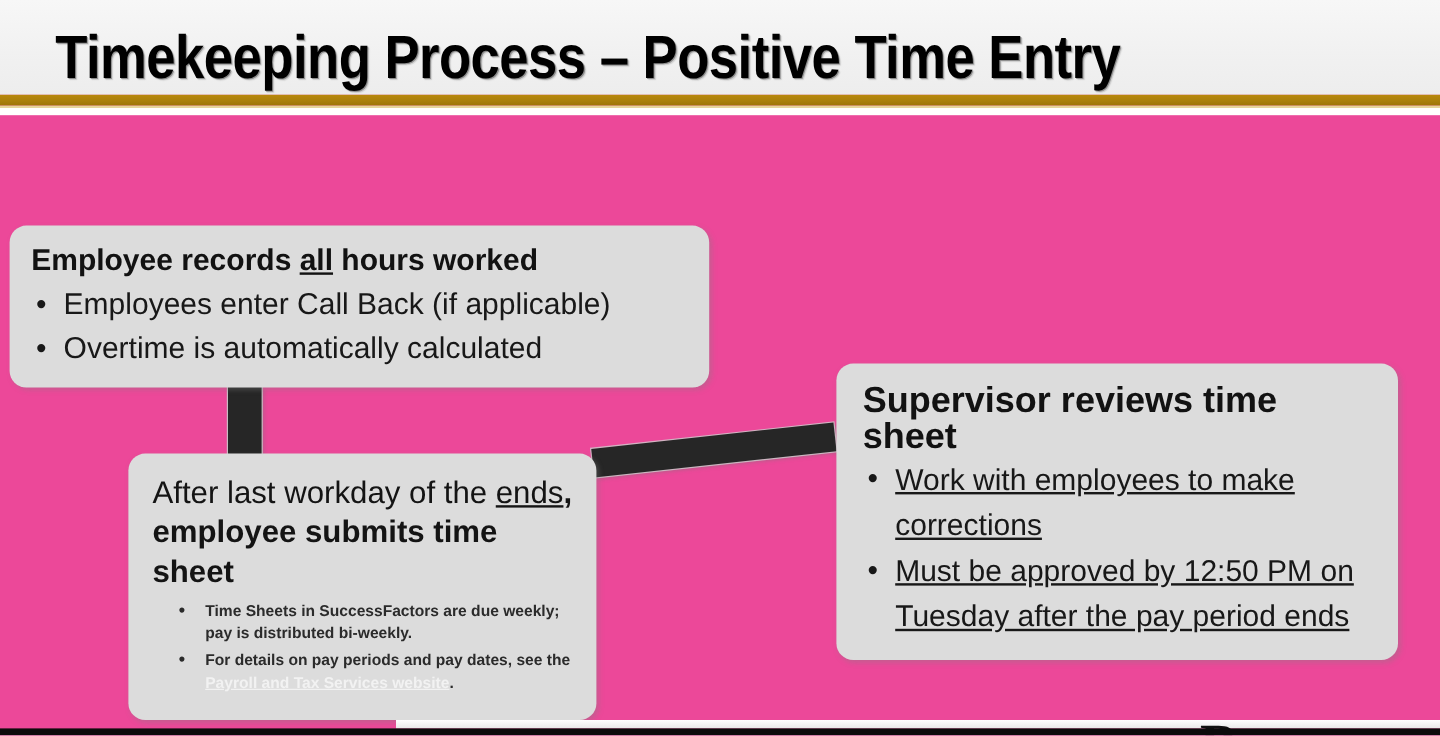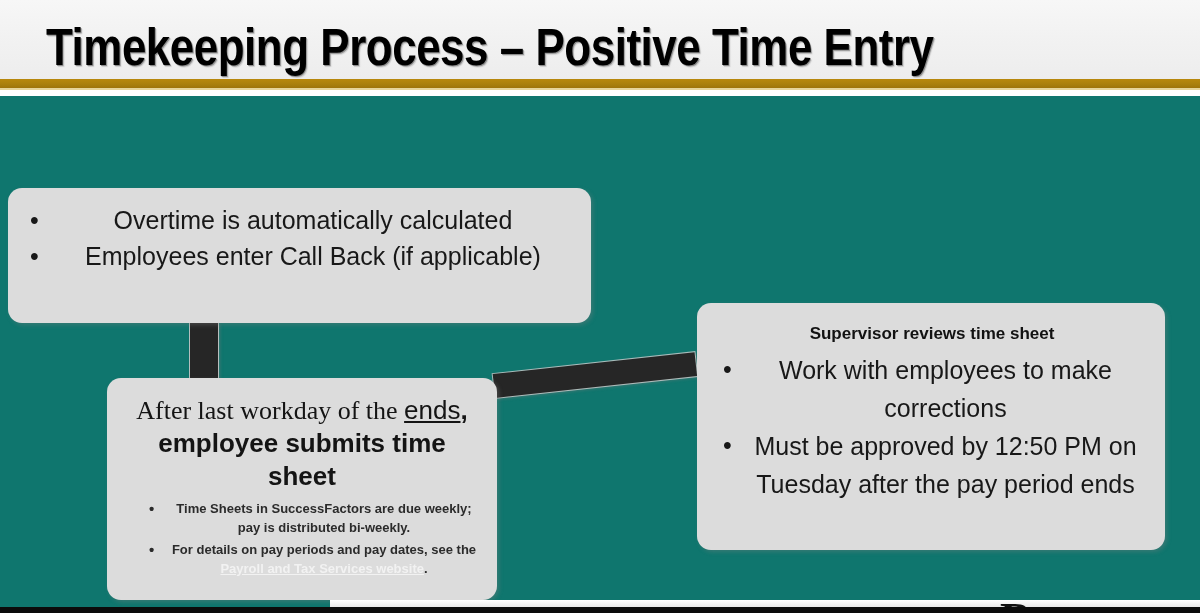--- a/index.html
+++ b/index.html
@@ -4,21 +4,21 @@
 <title>Timekeeping Process – Positive Time Entry</title>
 <style>
   html,body{margin:0;padding:0;}
   body{
     width:1200px;height:613px;
     background:#ffffff;
     font-family:"Liberation Sans", sans-serif;
     overflow:hidden;
     position:relative;
   }
-  .slide{position:absolute;inset:0;width:1200px;height:613px;background:#0f766e;overflow:hidden;text-align:center;}
+  .slide{position:absolute;inset:0;width:1200px;height:613px;background:#ec4899;overflow:hidden;}
 
   
   .header-band{
     position:absolute;left:0;top:0;width:1200px;height:79px;
     background:linear-gradient(180deg,#f7f7f7 0%,#f1f1f1 55%,#ededed 100%);
   }
   .gold-bar{
     position:absolute;left:0;top:79px;width:1200px;height:9px;
     background:linear-gradient(180deg,#b8880c 0%,#a97f0c 60%,#9e7409 100%);
   }
@@ -108,21 +108,21 @@
   }
 
   
   .mixed-heading{
     font-size:26px;
     line-height:33px;
     margin:0 0 6px 0;
     color:#141414;
     font-weight:normal;
   }
-  .mixed-heading .reg{font-weight:normal;font-family:Liberation Serif, serif;}
+  .mixed-heading .reg{font-weight:normal;}
   .mixed-heading .u{text-decoration:underline;font-weight:normal;}
   .mixed-heading .bold{font-weight:bold;}
 
   .sub-list{list-style:none;margin:6px 0 0 0;padding:0;}
   .sub-list li{
     position:relative;
     padding-left:44px;
     font-size:13px;
     line-height:19px;
     font-weight:bold;
@@ -135,22 +135,22 @@
     font-size:15px;line-height:19px;
     color:#2b2b2b;
   }
   .link-light{
     color:#f2f2f2;
     text-decoration:underline;
     font-weight:bold;
   }
 
   
-  #card-supervisor .bullet-list li{line-height:38px;}
-  #card-supervisor .card-heading{font-size:17px;margin-bottom:2px;}
+  #card-supervisor .bullet-list li{line-height:38px;text-decoration:underline;}
+  #card-supervisor .card-heading{font-size:30px;margin-bottom:2px;}
 
   
   .footer-logo{
     position:absolute;
     left:1000px;top:597px;
     font-family:"Liberation Serif", serif;
     font-weight:bold;
     font-size:46px;
     line-height:46px;
     color:#111111;
@@ -174,23 +174,24 @@
   <div class="header-band"></div>
   <div class="gold-bar"></div>
   <div class="gold-hairline"></div>
   <div class="header-under"></div>
   <div class="slide-title">Timekeeping Process – Positive Time Entry</div>
 
   <div class="connector-vertical"></div>
   <div class="connector-horizontal"></div>
 
   <div class="card" id="card-employee">
+    <div class="card-heading"><span>Employee records </span><span class="u">all</span><span> hours worked</span></div>
     <ul class="bullet-list">
+      <li>Employees enter Call Back (if applicable)</li>
       <li>Overtime is automatically calculated</li>
-      <li>Employees enter Call Back (if applicable)</li>
     </ul>
   </div>
 
   <div class="card" id="card-submit">
     <div class="mixed-heading"><span class="reg">After last workday of the </span><span class="u">ends</span><span class="bold">, </span><span class="bold">employee submits time sheet</span></div>
     <ul class="sub-list">
       <li><span>Time Sheets in SuccessFactors are due weekly; pay is distributed bi-weekly.</span></li>
       <li><span>For details on pay periods and pay dates, see the </span><span class="link-light">Payroll and Tax Services website</span><span>.</span></li>
     </ul>
   </div>

